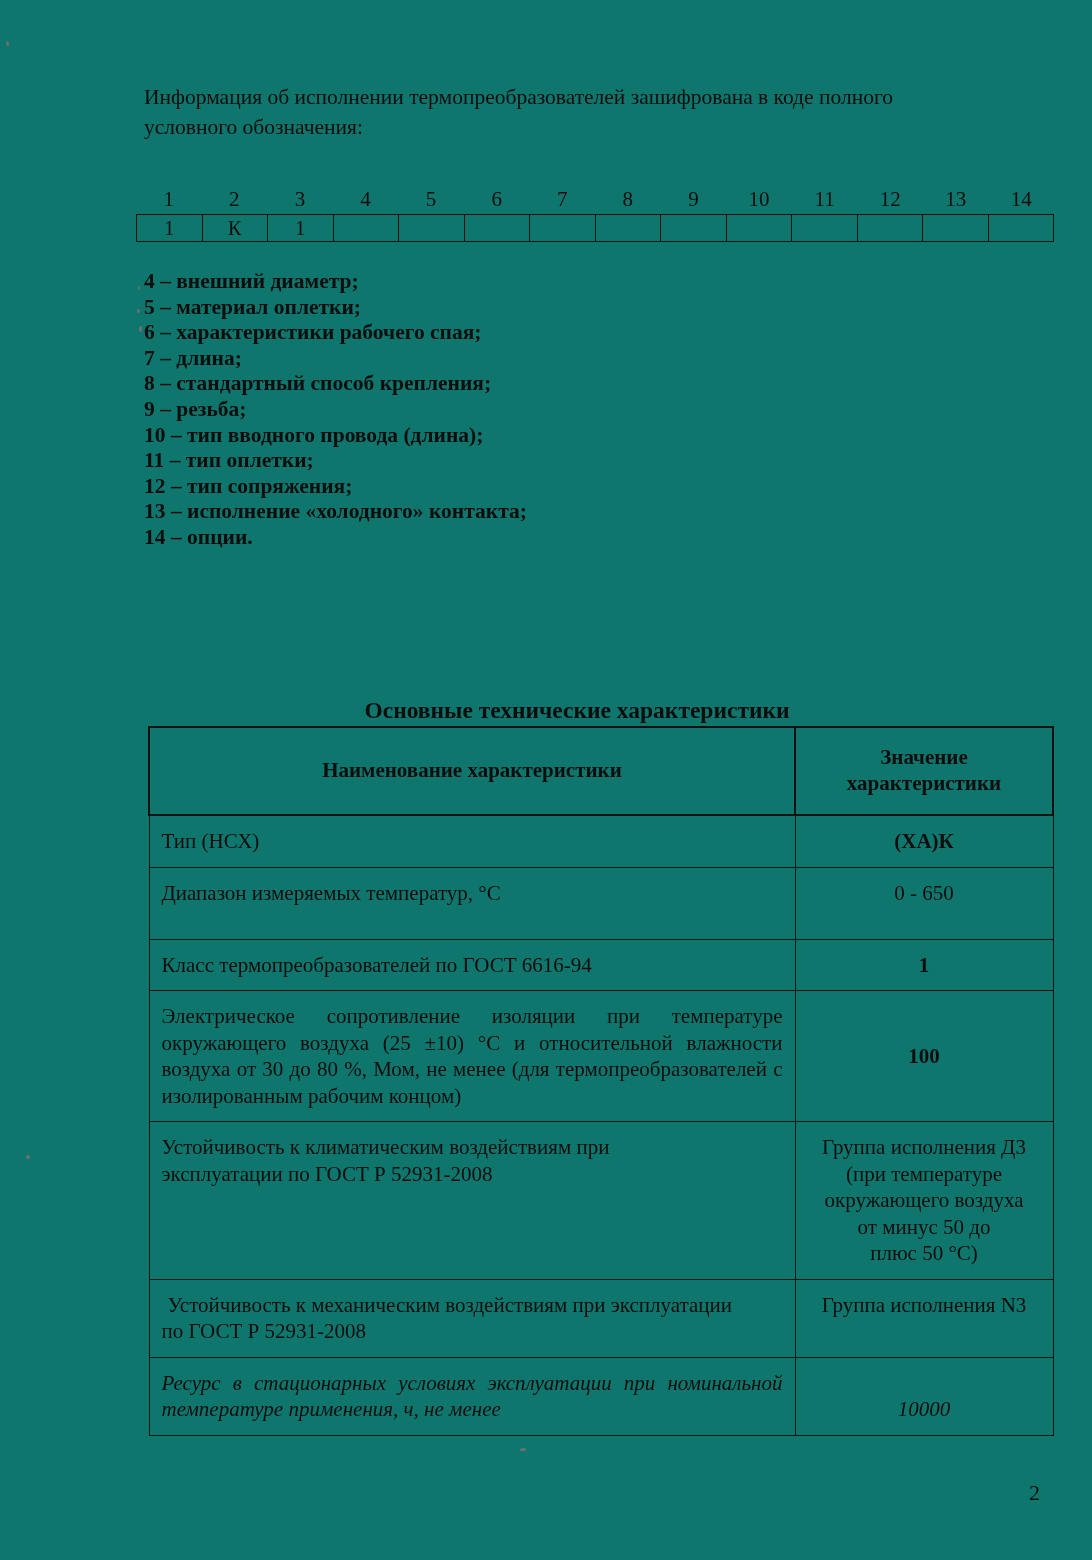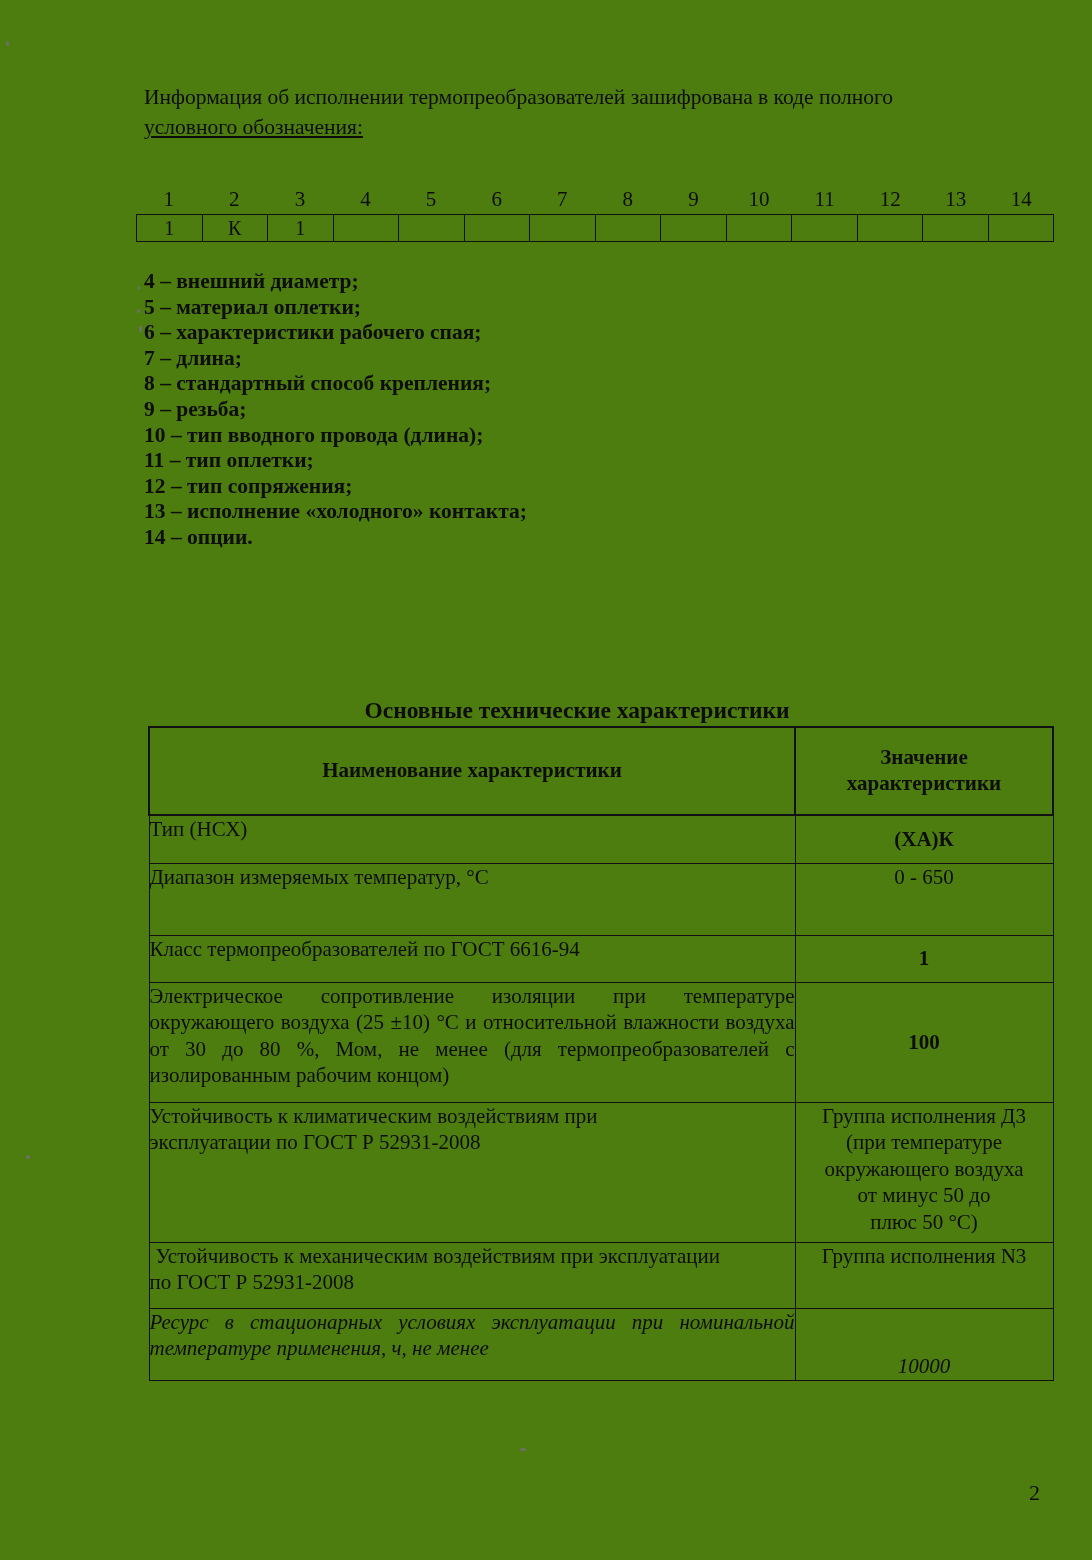--- a/index.html
+++ b/index.html
@@ -8,36 +8,36 @@
     background: #ffffff;
   }
   body {
     font-family: "Liberation Serif", "DejaVu Serif", serif;
     color: #0d0d0d;
   }
   #page {
     position: relative;
     width: 1092px;
     height: 1560px;
-    background: #4d7c0f;
+    background: #0f766e;
     overflow: hidden;
   }
 
   
   .intro {
     position: absolute;
     left: 144px;
     top: 82px;
     width: 910px;
     font-size: 21.5px;
     line-height: 30px;
     text-align: justify;
     text-justify: inter-word;
   }
-  .intro .line2 { display: block; text-decoration: underline; }
+  .intro .line2 { display: block; }
 
   
   .code-block {
     position: absolute;
     left: 136px;
     top: 186px;
     width: 918px;
   }
   .code-numbers {
     display: flex;
@@ -92,21 +92,21 @@
   table.spec {
     position: absolute;
     left: 148px;
     top: 726px;
     width: 906px;
     border-collapse: collapse;
     table-layout: fixed;
   }
   table.spec td, table.spec th {
     border: 1.3px solid #111;
-    padding: 0;
+    padding: 12px;
     vertical-align: top;
   }
   table.spec thead th {
     border-width: 2.2px;
     text-align: center;
     font-weight: bold;
     font-size: 21px;
     line-height: 26px;
     padding: 8px 6px 10px 6px;
     vertical-align: middle;

